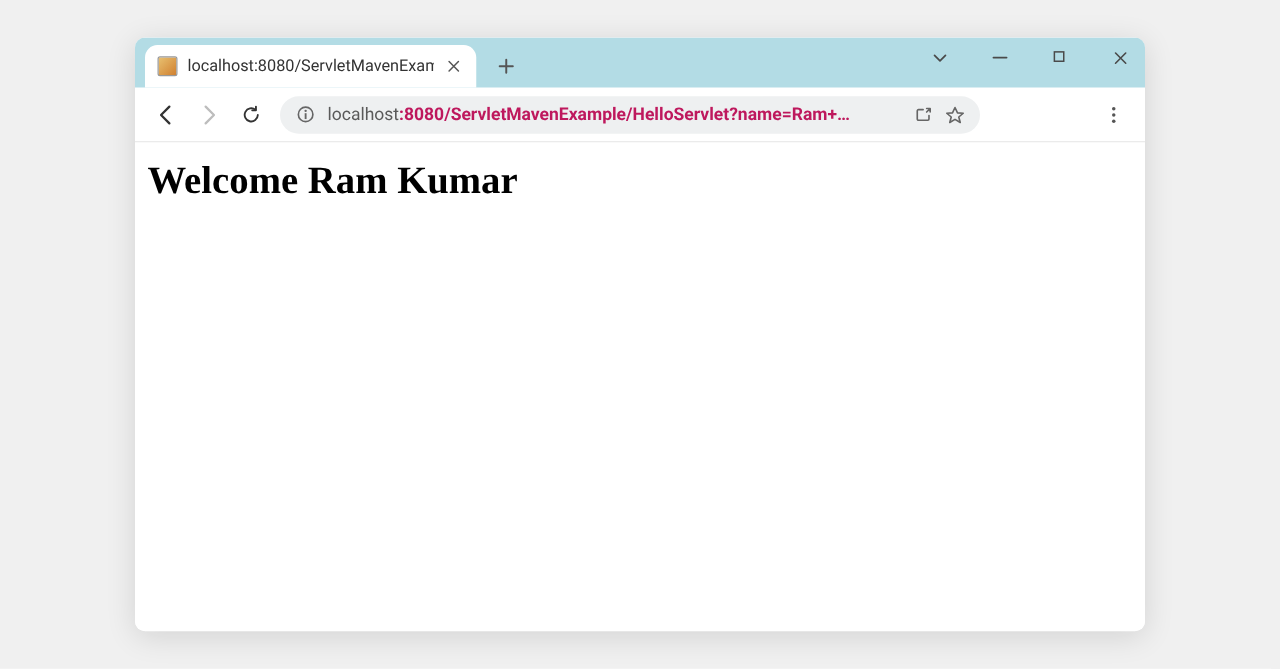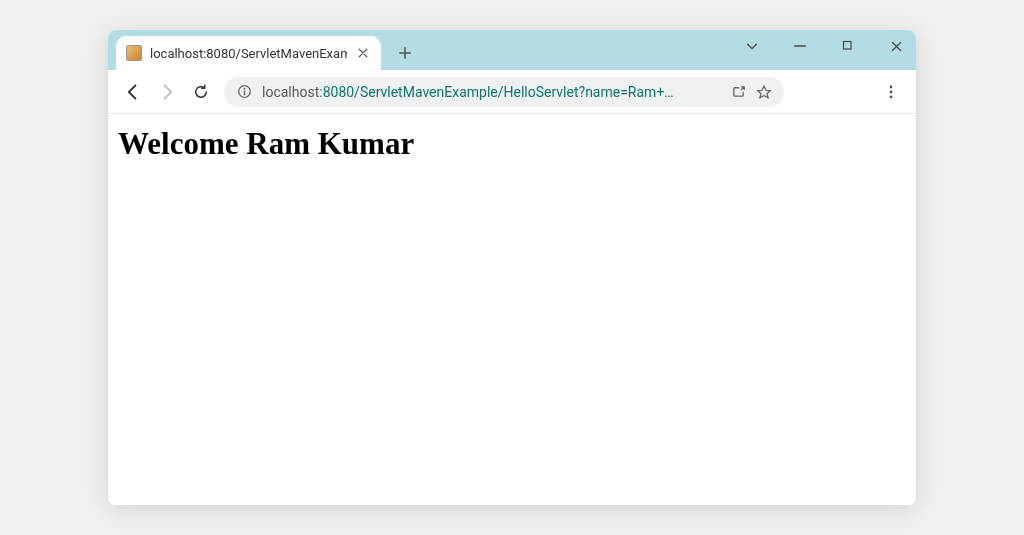--- a/index.html
+++ b/index.html
@@ -126,21 +126,21 @@
       gap: 10px;
       font-size: 14px;
       color: #5a5a5a;
     }
     .addr-url {
       flex: 1;
       white-space: nowrap;
       overflow: hidden;
       text-overflow: ellipsis;
     }
-    .addr-url .host-faint { color: #0f766e; }
+    .addr-url .host-faint { color: #be185d; font-weight: bold; }
     .addr-icon {
       width: 16px;
       height: 16px;
       cursor: pointer;
       display:flex;
       align-items:center;
       justify-content:center;
       flex-shrink:0;
     }
     .toolbar-right {

